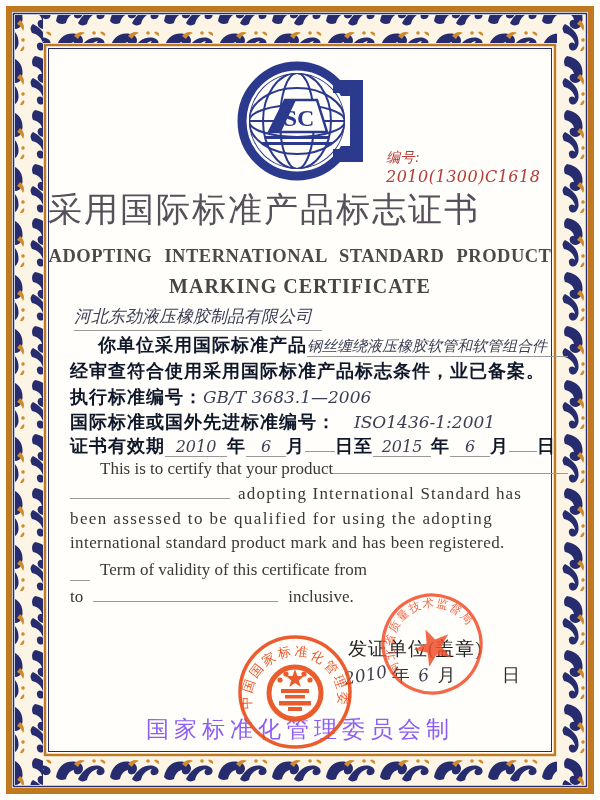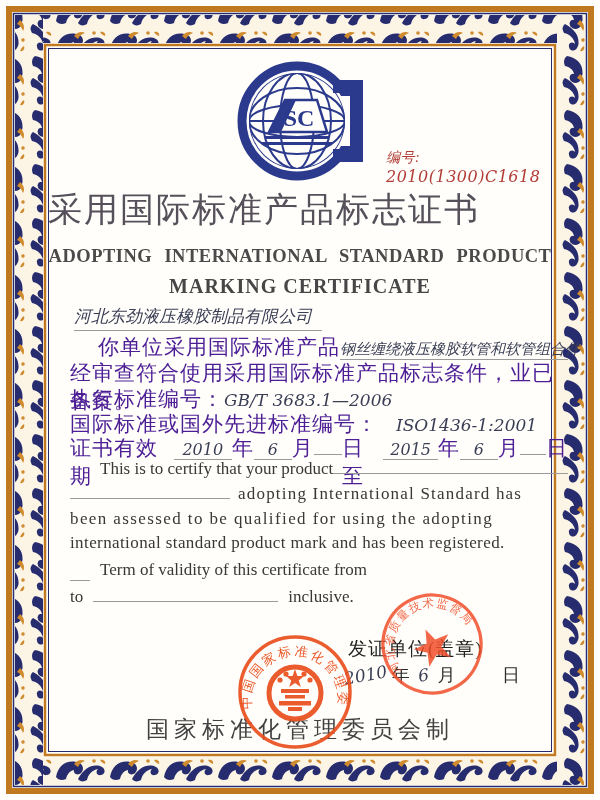--- a/index.html
+++ b/index.html
@@ -32,21 +32,21 @@
     left:48px;top:246px;width:504px;text-align:center;
     font-size:18.5px;font-weight:bold;color:#4a4a4a;letter-spacing:.5px;word-spacing:7px;
     white-space:nowrap;
   }
   .title-en2{
     left:48px;top:275px;width:504px;text-align:center;
     font-size:20px;font-weight:bold;color:#464646;letter-spacing:1px;
   }
 
   
-  .cn{font-size:21px;color:#4c1d95;letter-spacing:1px;}
+  .cn{font-size:18px;color:#0f172a;letter-spacing:1px;font-weight:bold;}
   .hw{
     font-family:"DejaVu Serif",serif;font-style:italic;
     color:#3a3e55;font-size:16px;white-space:nowrap;
   }
   .hw-red{color:#b23b36;}
   .row{position:absolute;left:70px;right:64px;display:flex;align-items:baseline;}
   .fillblank{flex:1;border-bottom:1px solid #9a9a9a;min-width:20px;}
   .blank{display:inline-block;border-bottom:1px solid #9a9a9a;text-align:center;}
 
   .company-row{left:74px;top:305px;width:248px;border-bottom:1px solid #9a9a9a;
@@ -59,21 +59,21 @@
   .indent{padding-left:30px;}
 
   
   .issue-label{left:348px;top:636px;font-size:19px;color:#1f1f1f;font-weight:normal;
     letter-spacing:1px;}
   .issue-date{left:344px;top:663px;width:190px;font-size:18px;color:#2e2e2e;}
   .issue-date .hw{font-size:17px;display:inline-block;}
 
   .footer-text{
     left:48px;top:714px;width:504px;text-align:center;
-    font-size:23px;color:#404040;letter-spacing:5px;z-index:1;
+    font-size:23px;color:#8b5cf6;letter-spacing:5px;z-index:1;
   }
 
   .seal{z-index:2;}
   .seal-left{left:230px;top:627px;}
   .seal-right{left:376px;top:588px;opacity:.85;transform:rotate(-24deg);}
 </style>
 </head>
 <body>
 
 <div class="page">

